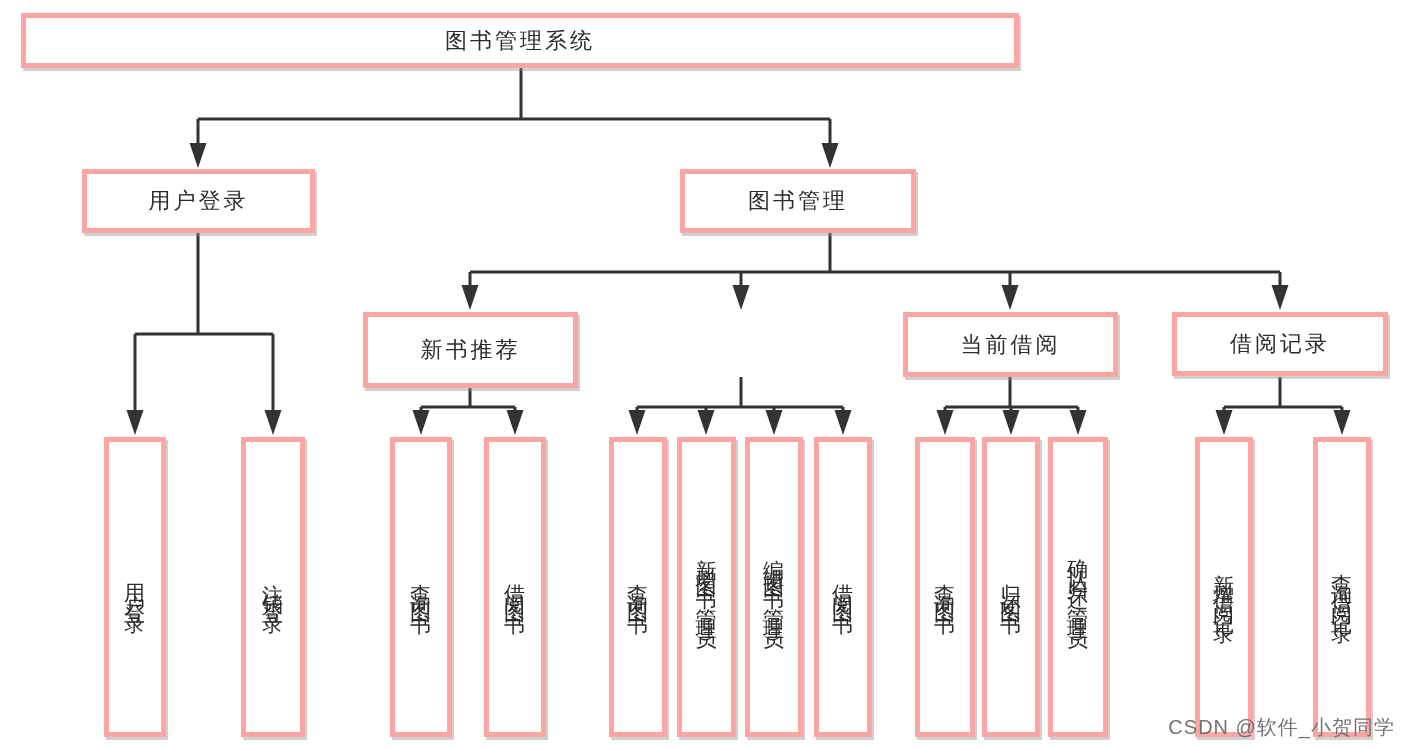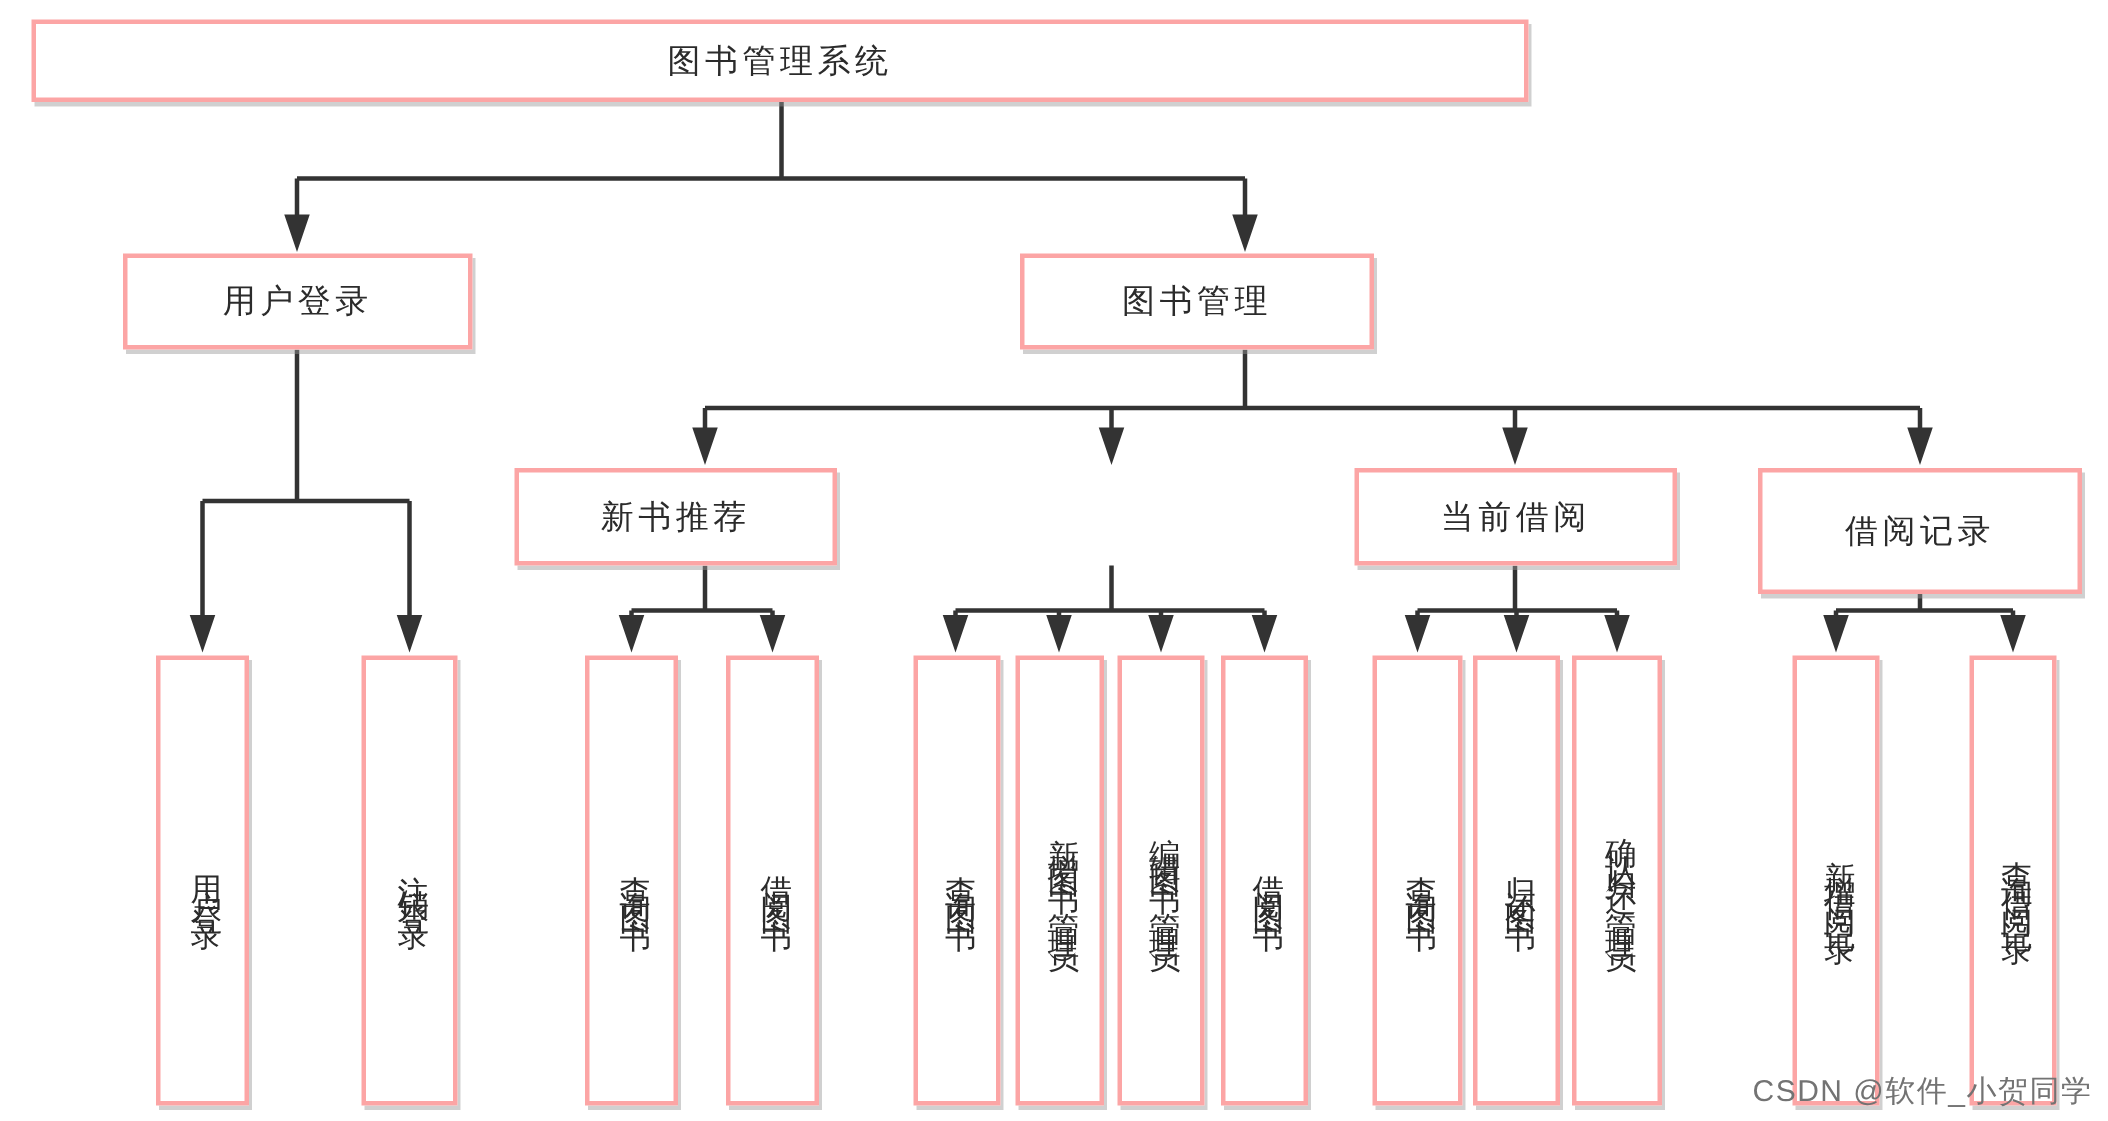--- a/index.html
+++ b/index.html
@@ -18,27 +18,26 @@
   .connectors {
     position: absolute;
     left: 0; top: 0;
     width: 1405px;
     height: 747px;
   }
   .node {
     position: absolute;
     box-sizing: border-box;
     background: #ffffff;
-    border: 3px solid #fca5a5;
+    border: 5px solid #fca5a5;
     box-shadow: 2px 3px 0 rgba(150,150,150,0.45);
     display: flex;
     align-items: center;
     justify-content: center;
     color: #2b2b2b;
-    font-family: Liberation Mono, monospace;
   }
   .hnode {
     font-size: 22px;
     letter-spacing: 3px;
     white-space: nowrap;
   }
   .vnode {
     writing-mode: vertical-rl;
     text-orientation: mixed;
     font-size: 21px;
@@ -86,27 +85,27 @@
     <span>图书管理系统</span>
   </div>
 
   <div class="node hnode" style="left:82px; top:169px; width:233px; height:64px;">
     <span>用户登录</span>
   </div>
   <div class="node hnode" style="left:680px; top:169px; width:236px; height:64px;">
     <span>图书管理</span>
   </div>
 
-  <div class="node hnode" style="left:343px; top:312px; width:215px; height:65px;">
+  <div class="node hnode" style="left:363px; top:312px; width:215px; height:76px;">
     <span>新书推荐</span>
   </div>
   <div class="node hnode" style="left:903px; top:312px; width:215px; height:65px;">
     <span>当前借阅</span>
   </div>
-  <div class="node hnode" style="left:1172px; top:312px; width:216px; height:84px;">
+  <div class="node hnode" style="left:1172px; top:312px; width:216px; height:64px;">
     <span>借阅记录</span>
   </div>
 
   <div class="node vnode" style="left:104px; top:437px; width:62px; height:300px;">
     <span>用户登录</span>
   </div>
   <div class="node vnode" style="left:241px; top:437px; width:64px; height:300px;">
     <span>注销登录</span>
   </div>
 

